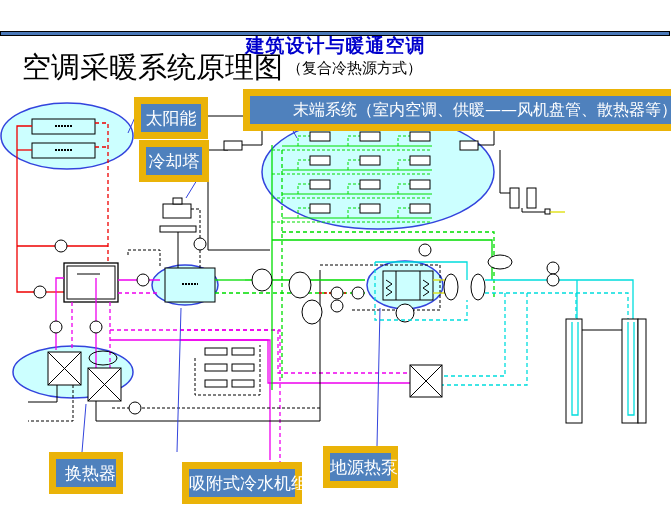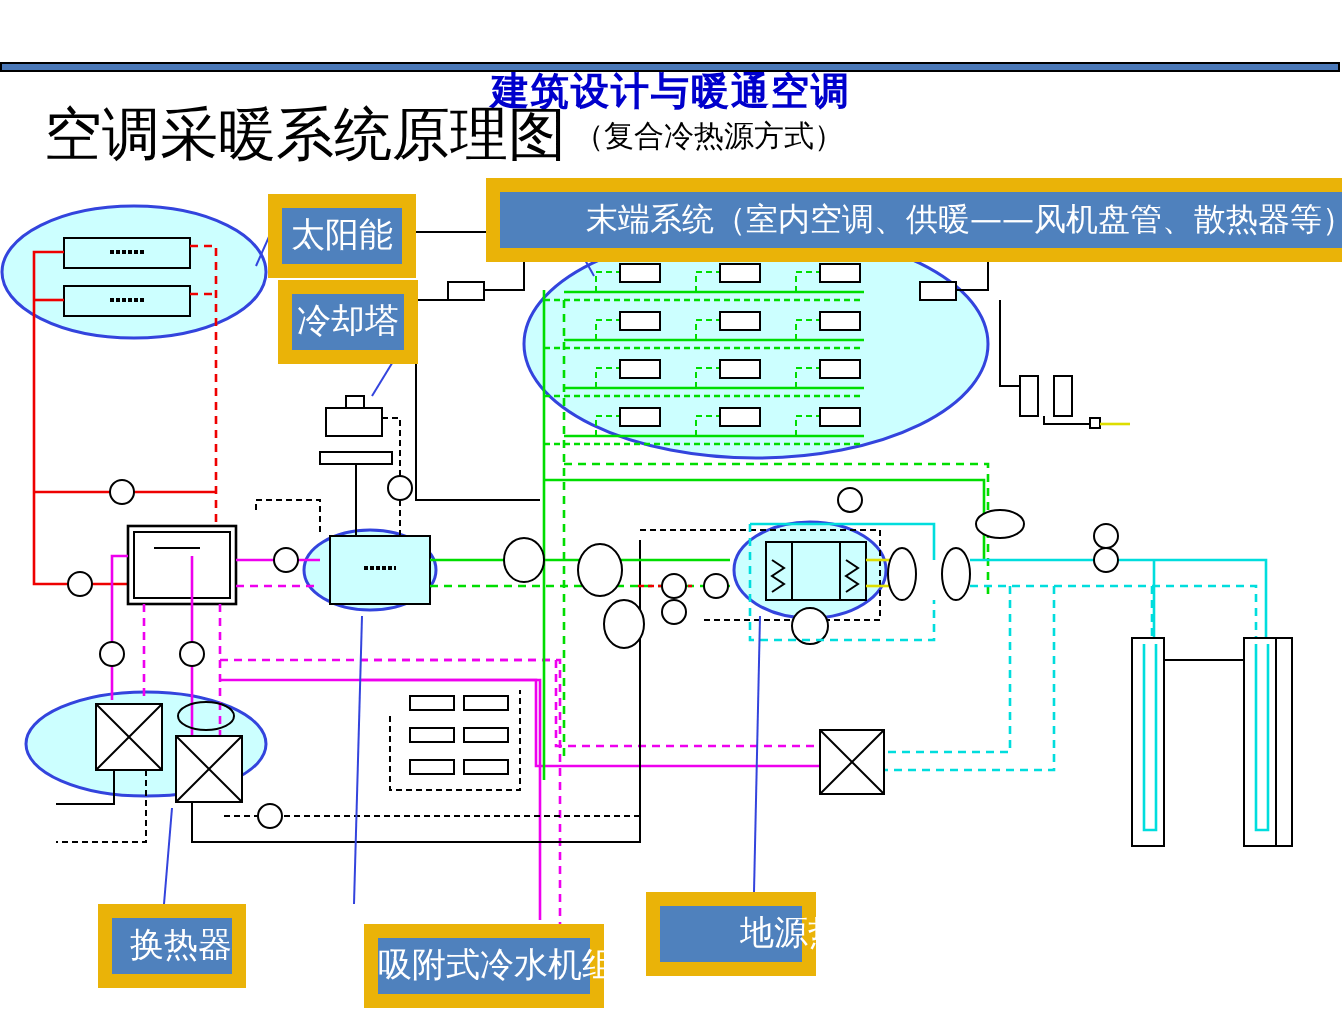--- a/index.html
+++ b/index.html
@@ -206,13 +206,13 @@
   <line x1="86" y1="404" x2="82" y2="452" stroke="#3344dd" stroke-width="1"></line>
   <line x1="181" y1="308" x2="177" y2="452" stroke="#3344dd" stroke-width="1"></line>
   <line x1="380" y1="308" x2="377" y2="446" stroke="#3344dd" stroke-width="1"></line>
 </svg>
 
 <div class="callout" style="left:134px;top:97px;width:74px;">太阳能</div>
 <div class="callout" style="left:139px;top:140px;width:70px;">冷却塔</div>
 <div class="callout" style="left:243px;top:89px;width:484px;font-size:16px;">末端系统（室内空调、供暖——风机盘管、散热器等）</div>
 <div class="callout" style="left:49px;top:452px;width:74px;text-align:right;">换热器</div>
 <div class="callout" style="left:182px;top:452px;width:120px;margin-top:10px;">吸附式冷水机组</div>
-<div class="callout" style="left:323px;top:446px;width:85px;padding-left:40px;">地源热泵</div>
+<div class="callout" style="left:323px;top:446px;width:75px;">地源热泵</div>
 
 </body></html>

